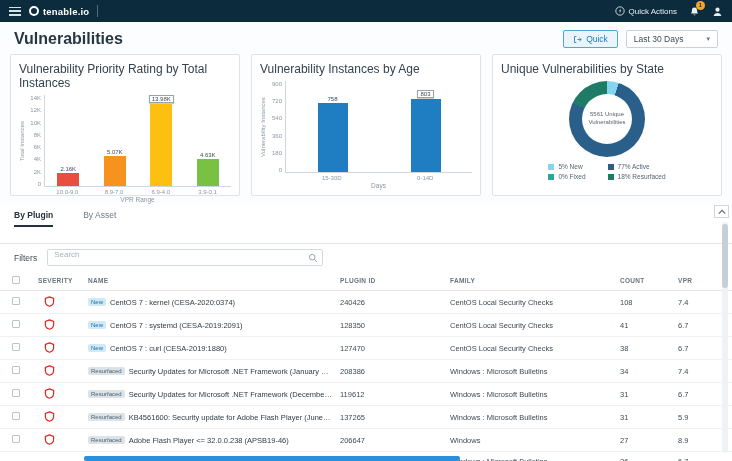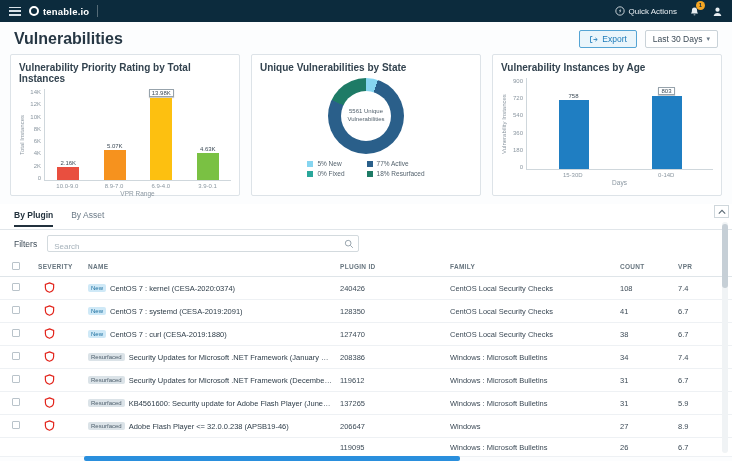--- a/index.html
+++ b/index.html
@@ -20,28 +20,28 @@
   .tb-right { margin-left:auto; display:flex; align-items:center; gap:12px; }
   .quick-actions { display:flex; align-items:flex-end; gap:4px; font-size:8px; color:#e8eef2; cursor:pointer; }
   .bell-wrap { position:relative; cursor:pointer; display:flex; }
   .notif-badge { position:absolute; top:-5px; right:-5px; background:#f5a623; color:#15303f; font-size:6px; font-weight:bold; min-width:9px; height:9px; border-radius:5px; display:flex; align-items:center; justify-content:center; padding:0 1px; }
 
   
   .page-header { display:flex; align-items:center; padding:8px 14px 6px; }
   .page-title { font-size:16px; font-weight:bold; color:#263744; }
   .ph-right { margin-left:auto; display:flex; align-items:center; gap:8px; }
   .export-btn { display:flex; align-items:center; gap:4px; border:1px solid #55a4d4; color:#1c7ab8; background:#eaf5fb; font-size:8.5px; padding:3px 9px; border-radius:2px; cursor:pointer; }
-  .date-dd { display:flex; align-items:center; gap:4px; border:1px solid #c9d2d8; background:#fff; color:#3d4b57; font-size:8.5px; padding:3px 7px; border-radius:2px; cursor:pointer; }
+  .date-dd { display:flex; align-items:center; gap:23px; border:1px solid #c9d2d8; background:#fff; color:#3d4b57; font-size:8.5px; padding:3px 7px; border-radius:2px; cursor:pointer; }
   .caret { font-size:7px; color:#6b7a87; }
 
   
   .charts-zone { padding:0 10px 8px; background:#fcfdfe; }
   .cards { display:flex; gap:11px; }
   .card { flex:1; background:#fff; border:1px solid #dde3e8; border-radius:2px; height:142px; padding:7px 8px 4px; }
-  .card-title { font-size:10px; font-weight:bold; color:#33434f; }
+  .card-title { font-size:12px; font-weight:normal; color:#33434f; }
   .chart-wrap { display:flex; margin-top:5px; }
   .y-axis-label { writing-mode:vertical-rl; transform:rotate(180deg); font-size:6px; color:#8b97a1; width:9px; text-align:center; height:92px; }
   .yticks { display:flex; flex-direction:column; justify-content:space-between; align-items:flex-end; height:92px; width:16px; padding-right:3px; font-size:6px; color:#8b97a1; }
   .plot { flex:1; height:92px; border-left:1px solid #cfd7dc; border-bottom:1px solid #cfd7dc; display:flex; align-items:flex-end; justify-content:space-around; }
   .bar-col { display:flex; flex-direction:column; align-items:center; justify-content:flex-end; height:100%; width:36px; cursor:pointer; }
   .bar-value { font-size:6px; color:#3d4b57; margin-bottom:1px; white-space:nowrap; }
   .bar-value.boxed { border:1px solid #97a3ac; background:#fff; padding:0 2px; box-shadow:0 1px 1px rgba(0,0,0,.2); }
   .bar { width:22px; }
   .wide .bar { width:30px; }
   .wide .bar-col { width:70px; }
@@ -51,28 +51,28 @@
   .x-axis-label { text-align:center; font-size:6.5px; color:#8b97a1; margin-top:1px; padding-left:25px; }
 
   .donut-wrap { display:flex; flex-direction:column; align-items:center; margin-top:5px; }
   .donut { width:76px; height:76px; border-radius:50%; display:flex; align-items:center; justify-content:center; cursor:pointer; }
   .donut-hole { width:50px; height:50px; border-radius:50%; background:#fff; display:flex; align-items:center; justify-content:center; text-align:center; font-size:6px; color:#55636e; padding:5px; line-height:1.3; }
   .legend { margin-top:6px; display:grid; grid-template-rows:repeat(2,auto); grid-auto-flow:column; gap:3px 22px; font-size:6.5px; color:#55636e; }
   .legend-item { display:flex; align-items:center; }
   .legend-swatch { width:6px; height:6px; display:inline-block; margin-right:4px; }
 
   
-  .tabs { display:flex; gap:18px; padding:6px 14px 2px; border-bottom:1px solid #e1e6ea; background:#fff; }
+  .tabs { display:flex; gap:30px; padding:6px 14px 16px; border-bottom:1px solid #e1e6ea; background:#fff; }
   .tab { font-size:8.5px; color:#6b7a87; padding-bottom:5px; cursor:pointer; border-bottom:2px solid transparent; }
   .tab.active { color:#22313d; font-weight:bold; border-bottom-color:#22313d; }
 
   
   .filter-row { display:flex; align-items:center; gap:10px; padding:5px 14px; background:#fff; }
   .filters-label { font-size:8.5px; color:#3d4b57; cursor:pointer; }
-  .search-box { position:relative; width:312px; height:17px; border:1px solid #d3dade; border-radius:2px; background:#fff; display:flex; align-items:flex-end; padding:0 18px 0 6px; }
+  .search-box { position:relative; width:276px; height:17px; border:1px solid #d3dade; border-radius:2px; background:#fff; display:flex; align-items:flex-start; padding:0 18px 0 6px; }
   .search-box input { border:none; outline:none; width:100%; font-size:8px; color:#3d4b57; background:transparent; }
   .search-box input::placeholder { color:#a6b2bb; }
   .search-icon { position:absolute; right:4px; top:3px; }
   .saved-dd { margin-left:auto; width:132px; height:17px; border:1px solid #d3dade; border-radius:2px; background:#fff; display:flex; align-items:center; justify-content:space-between; padding:0 6px; font-size:8px; color:#8b97a1; cursor:pointer; }
 
   
   table { width:732px; border-collapse:collapse; table-layout:fixed; background:#fff; }
   thead th { font-size:6.5px; color:#67757f; text-align:left; font-weight:bold; padding:5px 4px; border-bottom:1px solid #dfe5e9; letter-spacing:.3px; }
   td { font-size:7.5px; color:#3d4b57; padding:4.5px 4px; border-bottom:1px solid #eef1f4; white-space:nowrap; overflow:hidden; text-overflow:ellipsis; }
   .checkbox { width:8px; height:8px; border:1px solid #b9c3ca; border-radius:1px; display:inline-block; background:#fff; cursor:pointer; }
@@ -124,21 +124,21 @@
     </div>
   </header>
 
   <div class="page-header">
     <h1 class="page-title">Vulnerabilities</h1>
     <div class="ph-right">
       <button class="export-btn">
         <svg width="9" height="9" viewBox="0 0 12 12">
             <path d="M4.5 2 H2 V10 H4.5 M6 6 H10.5 M8.5 3.8 L11 6 L8.5 8.2" fill="none" stroke="#1c7ab8" stroke-width="1.1"></path>
           </svg>
-        <span>Export</span>
+        <span>Quick</span>
       </button>
       <div class="date-dd">
         <span>Last 30 Days</span>
         <span class="caret">▾</span>
       </div>
     </div>
   </div>
 
   <div class="charts-zone">
     <div class="cards">
@@ -178,47 +178,20 @@
         </div>
         <div class="cats" id="c1-cats">
             <div class="cat">10.0-9.0</div>
             <div class="cat">8.9-7.0</div>
             <div class="cat">6.9-4.0</div>
             <div class="cat">3.9-0.1</div>
           </div>
         <div class="x-axis-label">VPR Range</div>
       </section>
 
-      <section class="card">
-        <h3 class="card-title">Unique Vulnerabilities by State</h3>
-        <div class="donut-wrap">
-          <div class="donut" id="donut" style="background: conic-gradient(rgb(134, 213, 240) 0%, rgb(134, 213, 240) 5%, rgb(42, 95, 138) 5%, rgb(42, 95, 138) 82%, rgb(30, 123, 102) 82%, rgb(30, 123, 102) 100%);">
-            <div class="donut-hole">5561 Unique Vulnerabilities</div>
-          </div>
-          <div class="legend" id="donut-legend">
-              <div class="legend-item">
-                <span class="legend-swatch" style="background: rgb(134, 213, 240);"></span>
-                <span>5% New</span>
-              </div>
-              <div class="legend-item">
-                <span class="legend-swatch" style="background: rgb(42, 167, 155);"></span>
-                <span>0% Fixed</span>
-              </div>
-              <div class="legend-item">
-                <span class="legend-swatch" style="background: rgb(42, 95, 138);"></span>
-                <span>77% Active</span>
-              </div>
-              <div class="legend-item">
-                <span class="legend-swatch" style="background: rgb(30, 123, 102);"></span>
-                <span>18% Resurfaced</span>
-              </div>
-            </div>
-        </div>
-      </section>
-
       <section class="card wide">
         <h3 class="card-title">Vulnerability Instances by Age</h3>
         <div class="chart-wrap">
           <div class="y-axis-label">Vulnerability Instances</div>
           <div class="yticks" id="c3-ticks">
               <div>900</div>
               <div>720</div>
               <div>540</div>
               <div>360</div>
               <div>180</div>
@@ -233,20 +206,47 @@
                 <div class="bar-value boxed">803</div>
                 <div class="bar" style="height: 73px; background: rgb(31, 126, 194);"></div>
               </div>
             </div>
         </div>
         <div class="cats" id="c3-cats">
             <div class="cat">15-30D</div>
             <div class="cat">0-14D</div>
           </div>
         <div class="x-axis-label">Days</div>
+      </section>
+
+      <section class="card">
+        <h3 class="card-title">Unique Vulnerabilities by State</h3>
+        <div class="donut-wrap">
+          <div class="donut" id="donut" style="background: conic-gradient(rgb(134, 213, 240) 0%, rgb(134, 213, 240) 5%, rgb(42, 95, 138) 5%, rgb(42, 95, 138) 82%, rgb(30, 123, 102) 82%, rgb(30, 123, 102) 100%);">
+            <div class="donut-hole">5561 Unique Vulnerabilities</div>
+          </div>
+          <div class="legend" id="donut-legend">
+              <div class="legend-item">
+                <span class="legend-swatch" style="background: rgb(134, 213, 240);"></span>
+                <span>5% New</span>
+              </div>
+              <div class="legend-item">
+                <span class="legend-swatch" style="background: rgb(42, 167, 155);"></span>
+                <span>0% Fixed</span>
+              </div>
+              <div class="legend-item">
+                <span class="legend-swatch" style="background: rgb(42, 95, 138);"></span>
+                <span>77% Active</span>
+              </div>
+              <div class="legend-item">
+                <span class="legend-swatch" style="background: rgb(30, 123, 102);"></span>
+                <span>18% Resurfaced</span>
+              </div>
+            </div>
+        </div>
       </section>
     </div>
   </div>
 
   <div class="tabs" id="tabs">
       <div class="tab active">By Plugin</div>
       <div class="tab">By Asset</div>
     </div>
 
   <div class="filter-row">

